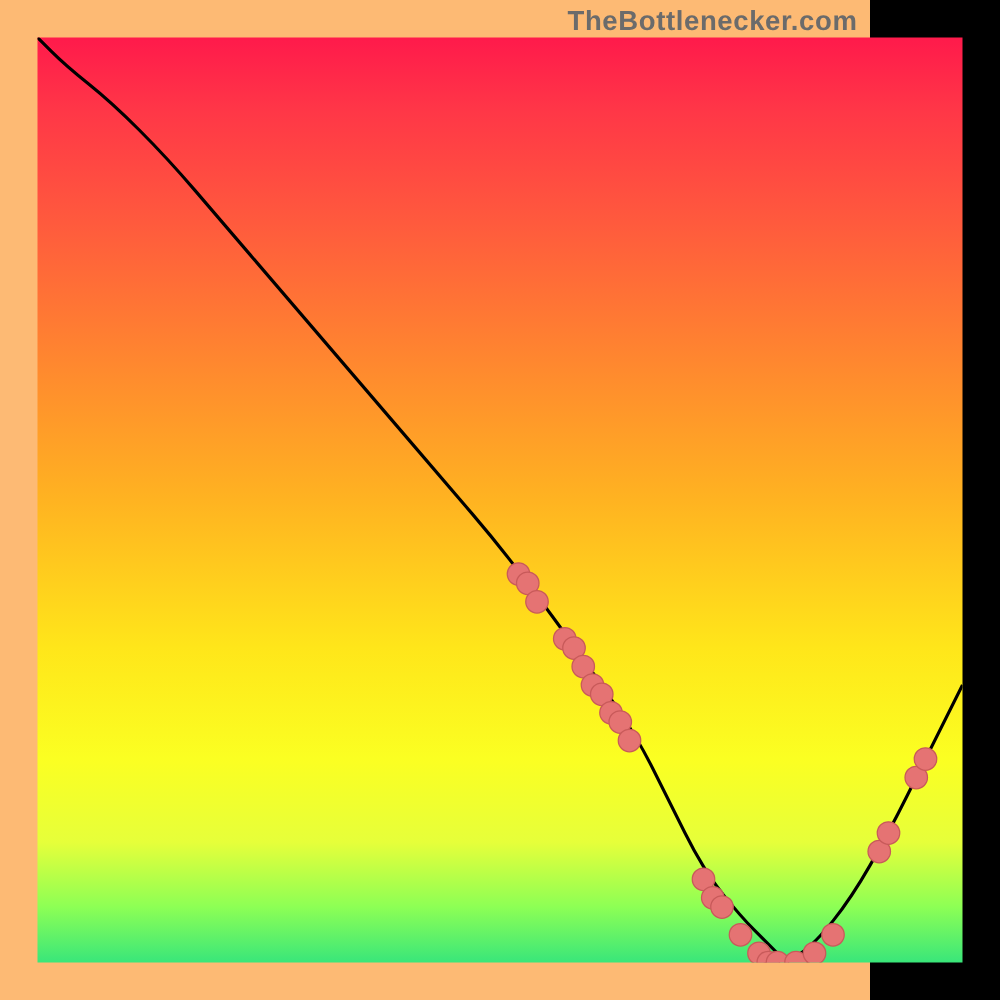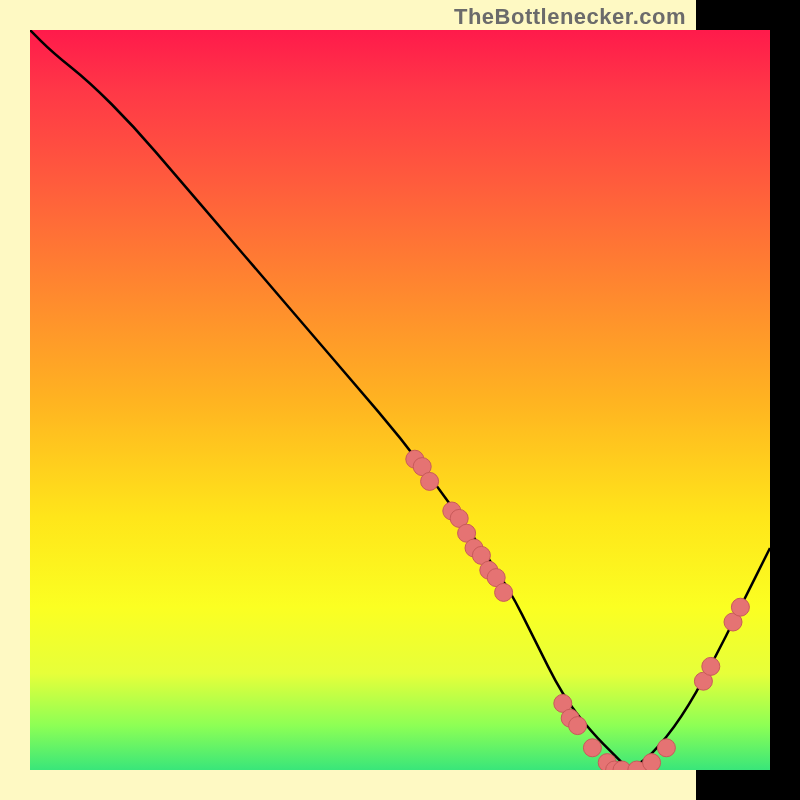--- a/index.html
+++ b/index.html
@@ -8,21 +8,21 @@
     width: 800px;
     height: 800px;
     background: #000;
     font-family: Arial, Helvetica, sans-serif;
     overflow: hidden;
   }
   .frame {
     position: relative;
     width: 696px;
     height: 800px;
-    background: #fef9c3;
+    background: #fdba74;
   }
   .watermark {
     position: absolute;
     top: 4px;
     right: 10px;
     color: #6b6b6b;
     font-size: 22px;
     font-weight: bold;
     letter-spacing: 0.5px;
     z-index: 10;

